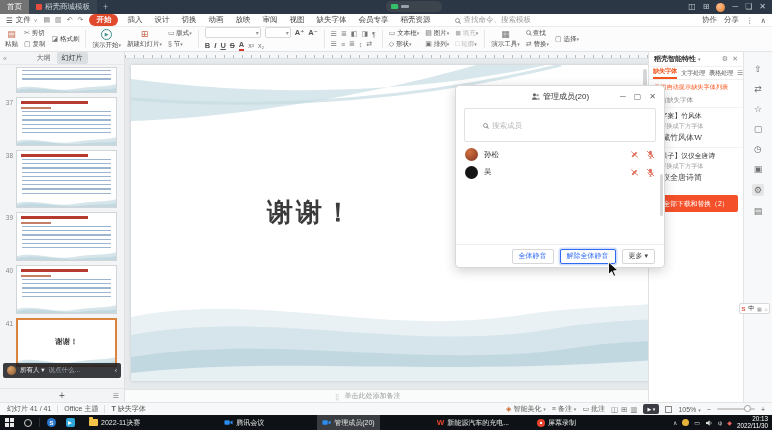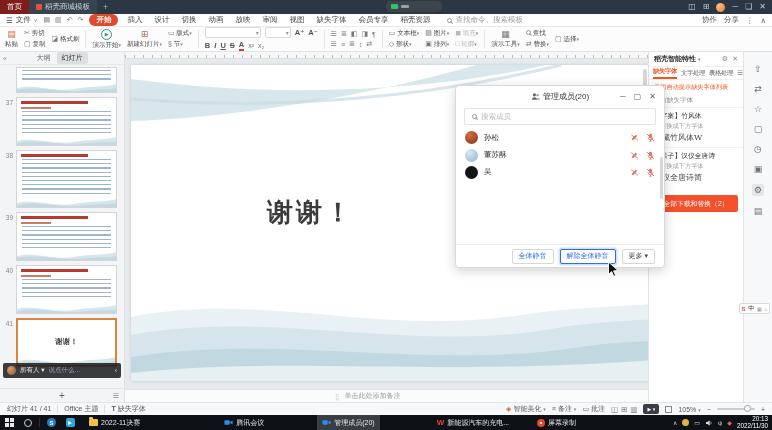--- a/index.html
+++ b/index.html
@@ -3,41 +3,41 @@
 <meta charset="utf-8">
 <style>
   * { margin:0; padding:0; box-sizing:border-box; }
   html,body { width:772px; height:430px; overflow:hidden; }
   body { font-family:"Liberation Sans","DejaVu Sans",sans-serif; color:#333; background:#fff; }
   .app { position:relative; width:772px; height:430px; overflow:hidden; }
 
   
   .titlebar { height:14px; background:#2b3744; display:flex; align-items:stretch; position:relative; }
   .tb-tab { display:flex; align-items:center; gap:3px; padding:0 7px; font-size:7.5px; color:#cdd5dc; }
-  .tb-home { background:#7f1d1d; color:#fff; }
+  .tb-home { background:#737373; color:#fff; }
   .tb-docer { background:#37434f; }
   .tb-docer .dot { width:6px; height:6px; background:#e84c3d; border-radius:1px; }
   .tb-doc { background:#eef1f4; color:#3a3a3a; border-radius:3px 3px 0 0; margin-top:1px; }
   .tb-doc .x { color:#8a8a8a; margin-left:4px; font-size:7px; }
   .tb-plus { color:#aeb6bd; font-size:9px; padding:0 6px; display:flex; align-items:center; }
   .rec-pill { position:absolute; left:386px; top:1px; width:56px; height:11px; background:#3c444e; border-radius:5px; display:flex; align-items:center; gap:3px; padding:0 5px; }
   .rec-pill .cam { width:7px; height:5px; background:#35c06a; border-radius:1px; position:relative; }
   .rec-pill .cam:after { content:""; position:absolute; right:-3px; top:1px; border:2px solid transparent; border-left:3px solid #35c06a; }
   .rec-pill .bar { width:8px; height:3px; background:#98a1ab; border-radius:1px; }
   .tb-right { margin-left:auto; display:flex; align-items:center; gap:7px; padding-right:6px; color:#c2cad2; font-size:8px; }
   .tb-right .avatar { width:9px; height:9px; border-radius:50%; background:radial-gradient(circle at 35% 30%,#ffc08a,#e07b2f); }
   .wbtn { font-size:8px; line-height:8px; }
 
   
   .menubar { height:13px; background:#fff; border-bottom:1px solid #ececec; display:flex; align-items:center; font-size:7.5px; color:#444; padding:0 6px; gap:6px; }
   .mb-file { display:flex; gap:3px; align-items:center; }
   .qicons { display:flex; gap:5px; color:#777; font-size:7px; }
   .mtab { padding:0 3px; }
   .mtab.active { background:#e0492c; color:#fff; border-radius:7px; padding:1px 7px; font-weight:bold; }
-  .mb-search { display:flex; align-items:center; gap:3px; color:#9a9a9a; margin-left:8px;text-align:right; }
+  .mb-search { display:flex; align-items:center; gap:3px; color:#9a9a9a; margin-left:16px;text-align:right; }
   .mag { width:5px; height:5px; border:1px solid #9a9a9a; border-radius:50%; position:relative; display:inline-block; }
   .mag:after { content:""; position:absolute; width:3px; height:1px; background:#9a9a9a; transform:rotate(45deg); right:-2px; bottom:-1px; }
   .mb-right { margin-left:auto; display:flex; align-items:center; gap:7px; color:#555; }
 
   
   .ribbon { height:25px; background:#fcfcfd; border-bottom:1px solid #e3e3e3; display:flex; align-items:center; padding:0 5px; gap:6px; font-size:6.5px; color:#4a4a4a; }
   .rsep { width:1px; height:18px; background:#e6e6e6; }
   .rbig { display:flex; flex-direction:column; align-items:center; justify-content:center; gap:1px; }
   .rbig .ric { font-size:9px; line-height:9px; color:#c96a4a; }
   .rcol { display:flex; flex-direction:column; justify-content:center; gap:2px; }
@@ -115,21 +115,21 @@
   .ime { position:absolute; left:739px; top:303px; width:31px; height:11px; background:#fff; border:1px solid #d8d8d8; border-radius:2px; display:flex; align-items:center; justify-content:space-around; z-index:40; font-size:6px; }
   .ime .s { color:#e34d3f; font-weight:bold; }
   .ime .z { color:#333; }
   .ime .k { color:#888; font-size:5px; }
 
   
   .dialog { position:absolute; left:455px; top:85px; width:210px; height:183px; background:#fff; border:1px solid #d9d9d9; border-radius:4px; box-shadow:0 3px 12px rgba(0,0,0,.18); z-index:60; display:flex; flex-direction:column; }
   .dlg-head { height:21px; display:flex; align-items:center; justify-content:center; position:relative; }
   .dlg-title { font-size:8px; color:#333; display:flex; align-items:center; gap:3px; }
   .dlg-ctrl { position:absolute; right:8px; top:0; height:21px; display:flex; align-items:center; gap:8px; color:#666; font-size:8px; }
-  .dlg-search { margin:1px 8px 4px; height:17px; border:1px solid #e0e2e6; border-radius:2px; display:flex; align-items:center; gap:4px; padding:0 7px; }
+  .dlg-search { margin:1px 8px 4px; height:34px; border:1px solid #e0e2e6; border-radius:2px; display:flex; align-items:center; gap:4px; padding:0 18px; }
   .dlg-search input { border:none; outline:none; flex:1; font-size:7.5px; color:#333; font-family:inherit; }
   .dlg-search input::placeholder { color:#b8b8b8; }
   .mlist { flex:1; padding:0 9px; position:relative; overflow:hidden; }
   .mrow { display:flex; align-items:center; height:17.4px; }
   .mrow.host { height:23px; }
   .mav { width:13px; height:13px; border-radius:50%; flex:none; }
   .mname { margin-left:6px; font-size:7.5px; color:#333; line-height:8px; }
   .msub { font-size:6.3px; color:#9a9a9a; margin-top:1px; }
   .mics { margin-left:auto; display:flex; gap:7px; align-items:center; }
   .ic-red { color:#e06a55; }
@@ -555,32 +555,20 @@
         <span class="mics">
           <svg width="9" height="9" class="ic-red">
               <use href="#i-pen-off"></use>
             </svg>
           <svg width="9" height="9" class="ic-red">
               <use href="#i-mic-off"></use>
             </svg>
         </span>
       </div>
       <div class="mrow">
-        <span class="mav av5"></span>
-        <span class="mname">董苏酥</span>
-        <span class="mics">
-          <svg width="9" height="9" class="ic-red">
-              <use href="#i-pen-off"></use>
-            </svg>
-          <svg width="9" height="9" class="ic-red">
-              <use href="#i-mic-off"></use>
-            </svg>
-        </span>
-      </div>
-      <div class="mrow">
         <span class="mav av7"></span>
         <span class="mname">吴</span>
         <span class="mics">
           <svg width="9" height="9" class="ic-red">
               <use href="#i-pen-off"></use>
             </svg>
           <svg width="9" height="9" class="ic-red">
               <use href="#i-mic-off"></use>
             </svg>
         </span>

